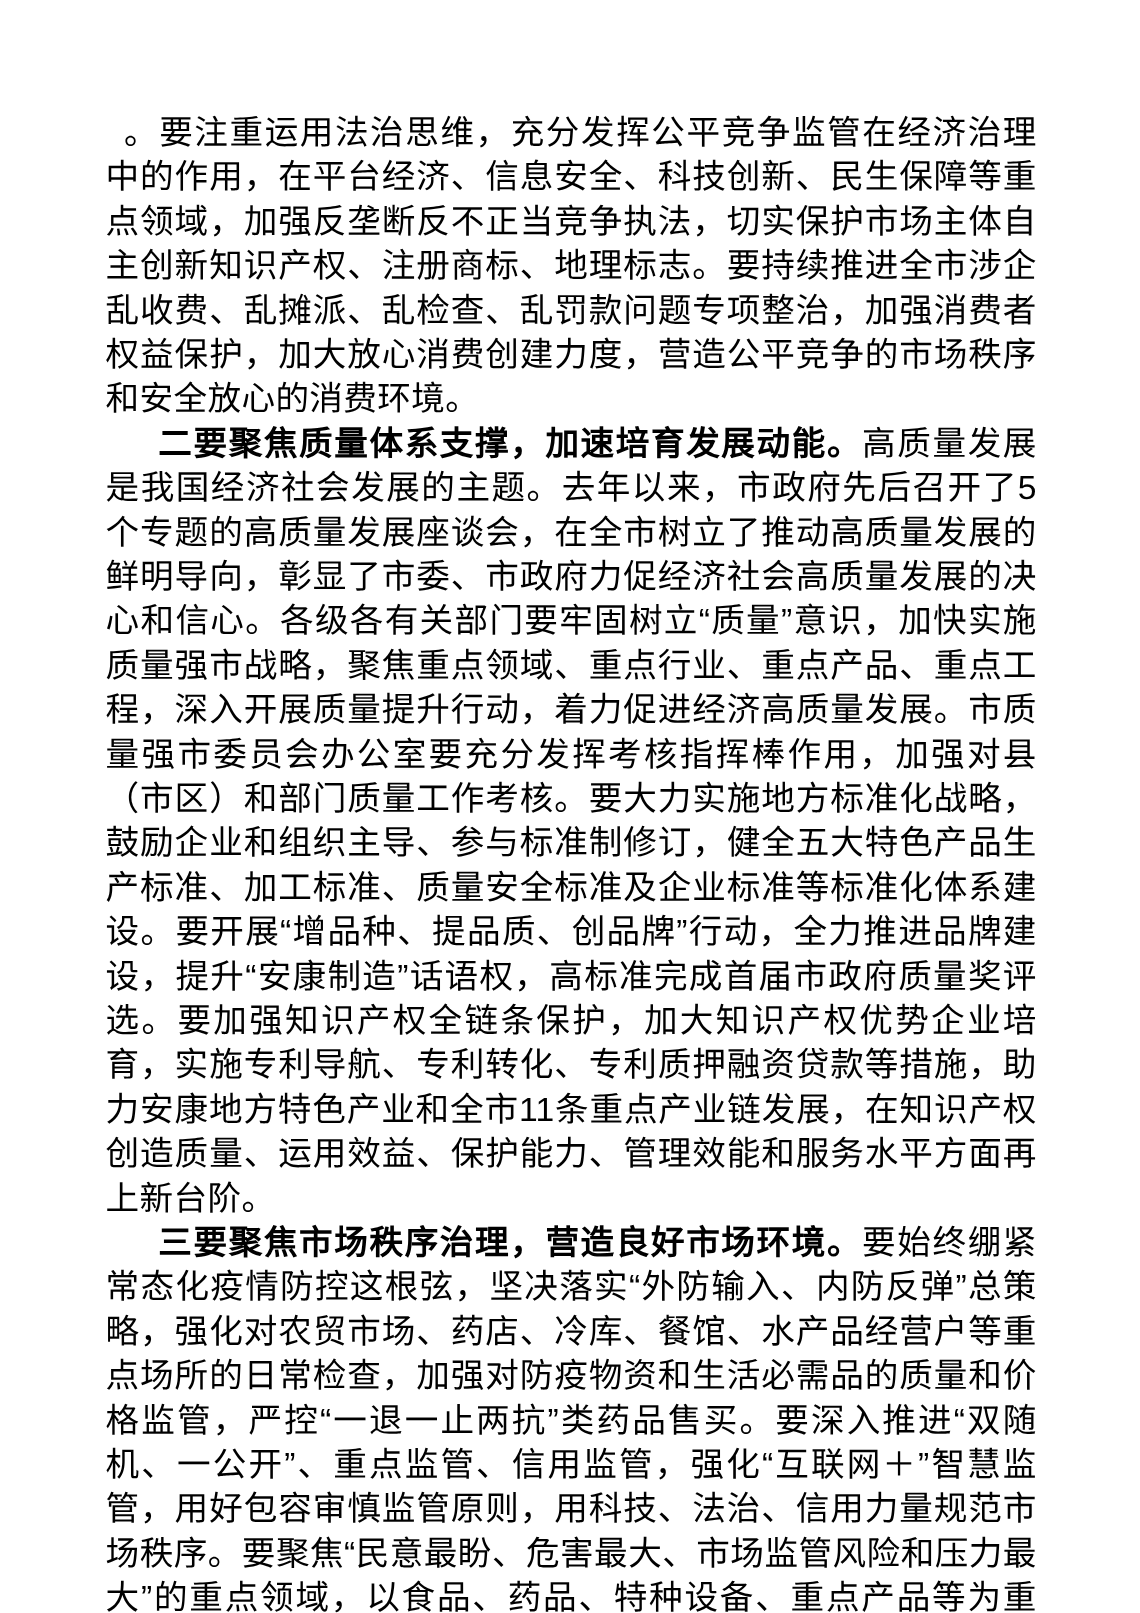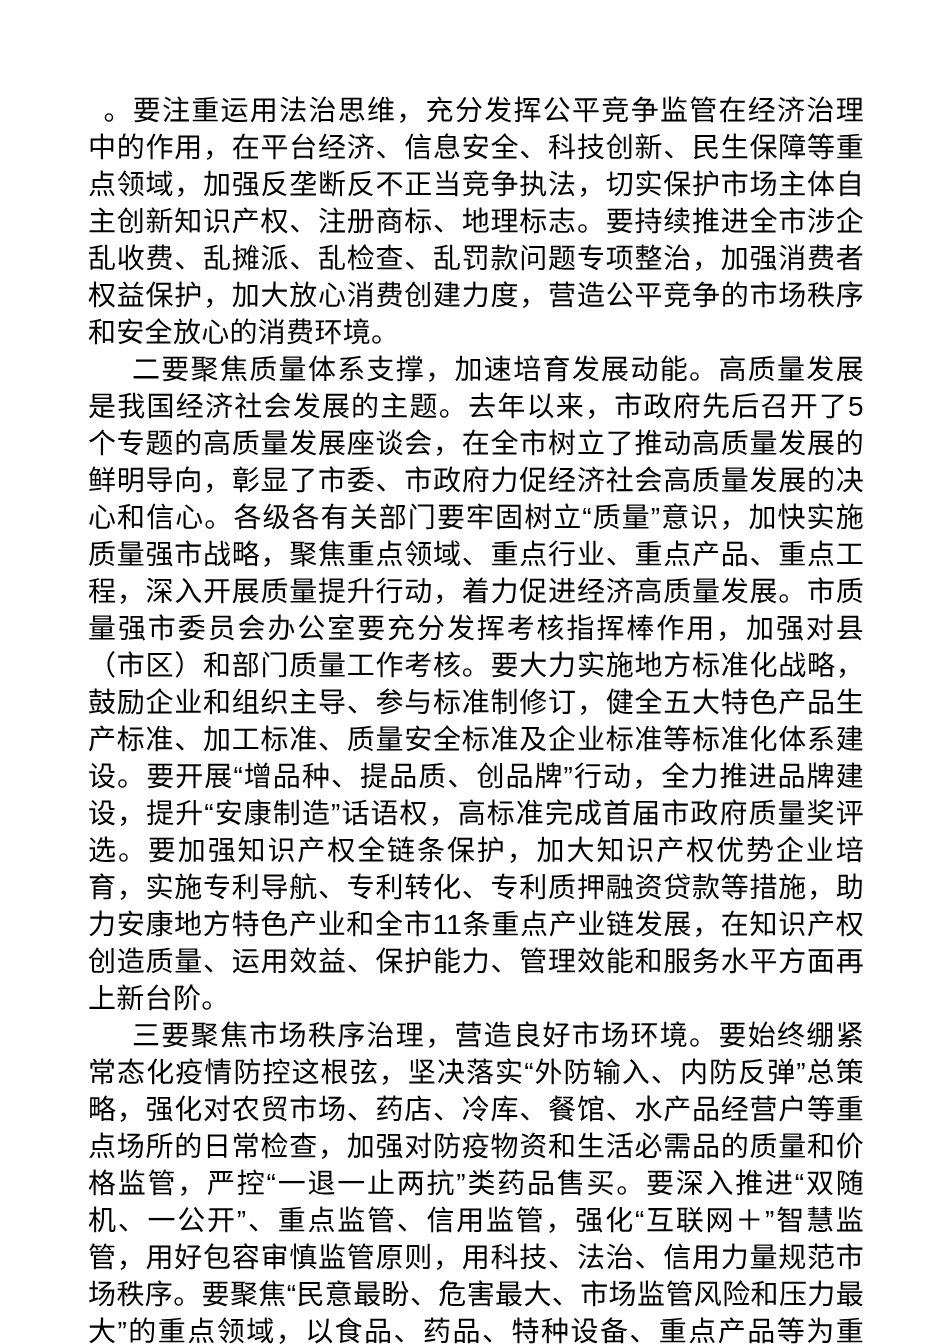--- a/index.html
+++ b/index.html
@@ -31,21 +31,21 @@
     padding: 0;
     word-break: break-all;
   }
   .para-first {
     text-indent: 0.55em;
   }
   .para-indent {
     text-indent: 1.57em;
   }
   .para-lead {
-    font-weight: 400;
+    font-weight: 700;
   }
 </style>
 </head>
 <body>
 
 <div class="page">
   <div class="doc-content">
 
     <p class="para-first"><span class="para-lead"></span><span>。要注重运用法治思维，充分发挥公平竞争监管在经济治理中的作用，在平台经济、信息安全、科技创新、民生保障等重点领域，加强反垄断反不正当竞争执法，切实保护市场主体自主创新知识产权、注册商标、地理标志。要持续推进全市涉企乱收费、乱摊派、乱检查、乱罚款问题专项整治，加强消费者权益保护，加大放心消费创建力度，营造公平竞争的市场秩序和安全放心的消费环境。</span></p>
 

